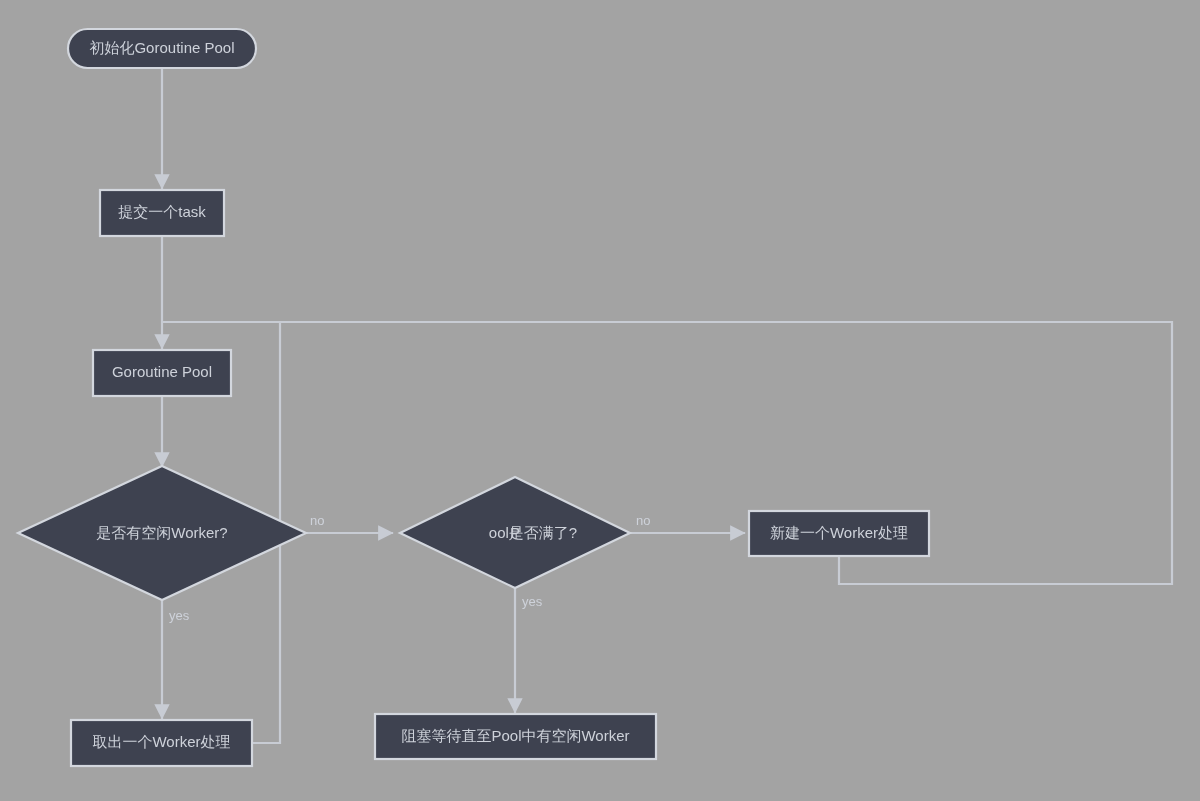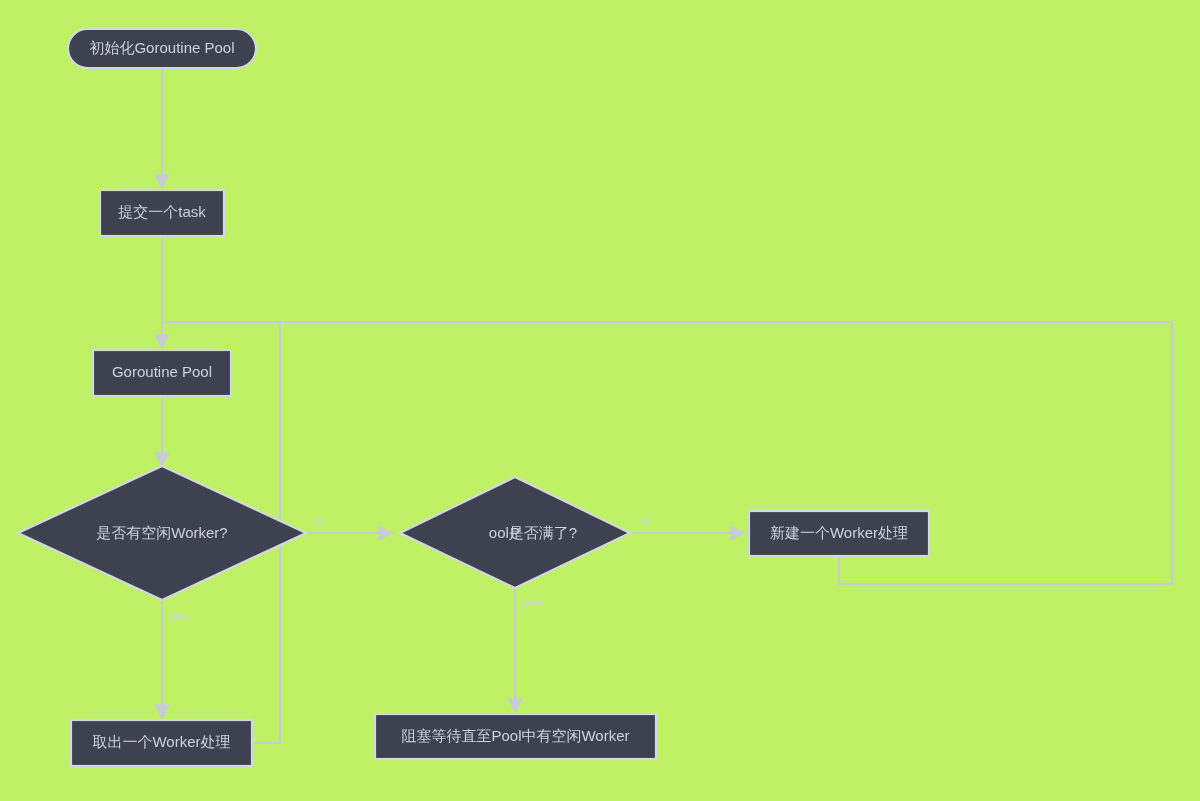--- a/index.html
+++ b/index.html
@@ -54,21 +54,21 @@
     fill: none;
     stroke: #c8ccd4;
     stroke-width: 2.2;
     stroke-linecap: square;
     stroke-linejoin: miter;
   }
 </style>
 </head>
 <body style="background: rgb(57, 60, 71);">
 
-<div id="canvas" style="background: #bef264;">
+<div id="canvas" style="background: #a3a3a3;">
   <svg id="flow-svg" viewBox="0 0 1200 801">
     <defs>
       <marker id="arrow" viewBox="0 0 10 10" refX="9" refY="5" markerWidth="7" markerHeight="7" orient="auto-start-reverse">
         <path d="M 0 0 L 10 5 L 0 10 z" fill="#c8ccd4" stroke="none"></path>
       </marker>
     </defs>
 
     
 
     

